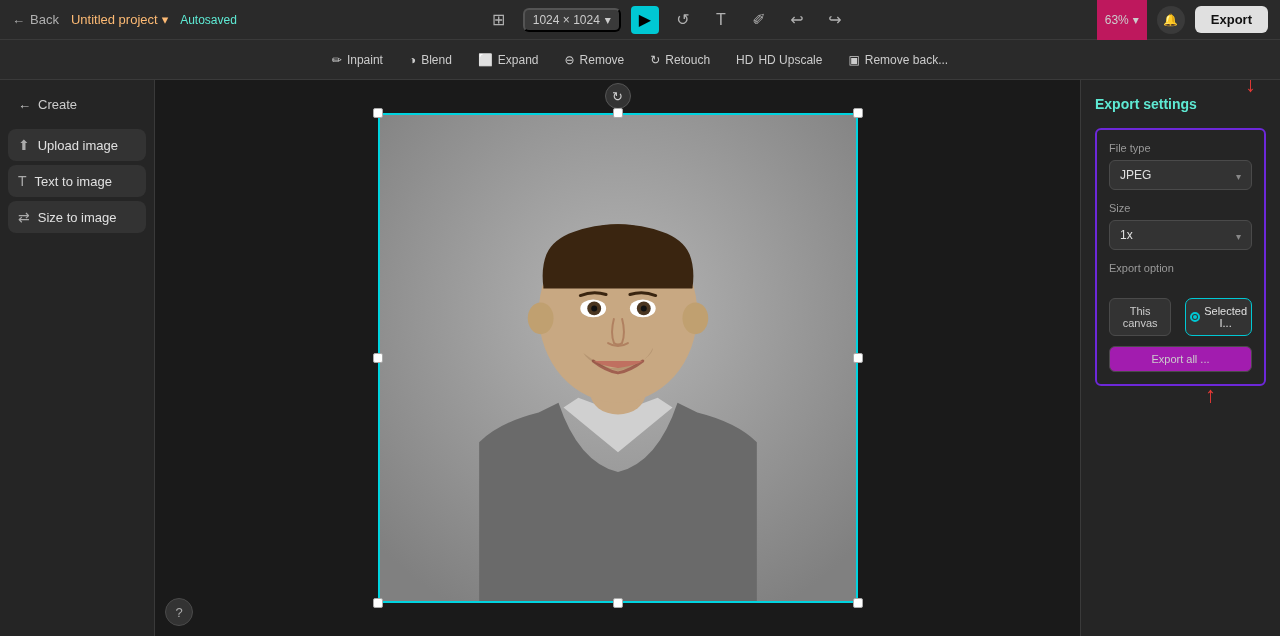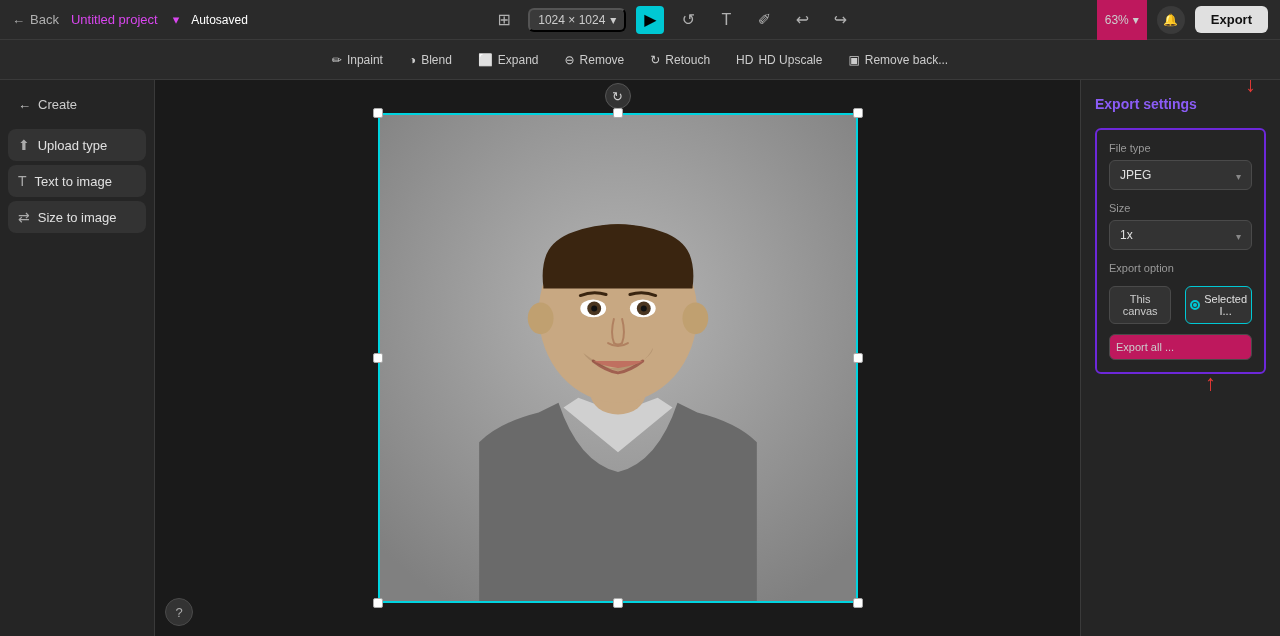--- a/index.html
+++ b/index.html
@@ -36,29 +36,29 @@
       gap: 5px;
       background: none;
       border: none;
       color: #b0b0b0;
       font-size: 13px;
       cursor: pointer;
     }
     .project-name {
       display: flex;
       align-items: center;
-      gap: 15px;
+      gap: 4px;
       font-size: 13px;
-      color: #d946ef;
+      color: #fdba74;
       font-weight: 500;
       text-align: right;
     }
     .autosaved {
       font-size: 12px;
-      color: #ffffff;
+      color: #5eead4;
     }
     .topbar-center {
       display: flex;
       align-items: center;
       gap: 10px;
     }
     .canvas-size {
       display: flex;
       align-items: center;
       gap: 5px;
@@ -268,21 +268,21 @@
       width: 200px;
       background: #252525;
       border-left: 1px solid #3a3a3a;
       padding: 16px 14px;
       flex-shrink: 0;
       position: relative;
     }
     .export-panel-title {
       font-size: 14px;
       font-weight: 600;
-      color: #8b5cf6;
+      color: #5eead4;
       margin-bottom: 16px;
     }
 
     
     .export-settings-box {
       border: 2px solid #6d28d9;
       border-radius: 6px;
       padding: 12px;
       margin-bottom: 12px;
     }
@@ -307,21 +307,21 @@
       margin-bottom: 12px;
     }
     .select-field .chevron {
       color: #888;
       font-size: 10px;
     }
 
     .export-option-label {
       font-size: 11px;
       color: #999;
-      margin-bottom: 12px;
+      margin-bottom: 24px;
     }
     .export-options-row {
       display: flex;
       gap: 14px;
       margin-bottom: 10px;
     }
     .option-btn {
       flex: 1;
       padding: 6px 4px;
       background: #333;
@@ -332,20 +332,21 @@
       cursor: pointer;
       text-align: center;
       display: flex;
       align-items: center;
       justify-content: center;
       gap: 4px;
     }
     .option-btn.selected {
       border-color: #00c8d4;
       color: #e0e0e0;
+      border-radius: 7px;
     }
     .radio-dot {
       width: 10px;
       height: 10px;
       border-radius: 50%;
       border: 2px solid #00c8d4;
       display: flex;
       align-items: center;
       justify-content: center;
       flex-shrink: 0;
@@ -353,27 +354,27 @@
     .radio-dot.filled::after {
       content: '';
       width: 4px;
       height: 4px;
       background: #00c8d4;
       border-radius: 50%;
     }
     .export-all-btn {
       width: 100%;
       padding: 6px;
-      background: #be185d;
+      background: #a21caf;
       border: 1px solid #4a4a4a;
       border-radius: 6px;
       color: #ccc;
       font-size: 11px;
       cursor: pointer;
-      text-align: left;
+      text-align: center;
     }
 
     .download-btn {
       width: 100%;
       padding: 10px;
       background: #00c8d4;
       color: #111;
       border: none;
       border-radius: 8px;
       font-size: 14px;
@@ -493,21 +494,21 @@
 
 <div class="main-area">
 
   <div class="sidebar">
     <div class="sidebar-create">
       <span>←</span>
       <span>Create</span>
     </div>
     <div class="sidebar-item">
       <span class="sidebar-icon">⬆</span>
-      <span>Upload type</span>
+      <span>Upload image</span>
     </div>
     <div class="sidebar-item">
       <span class="sidebar-icon">T</span>
       <span>Text to image</span>
     </div>
     <div class="sidebar-item">
       <span class="sidebar-icon">⇄</span>
       <span>Size to image</span>
     </div>
   </div>

